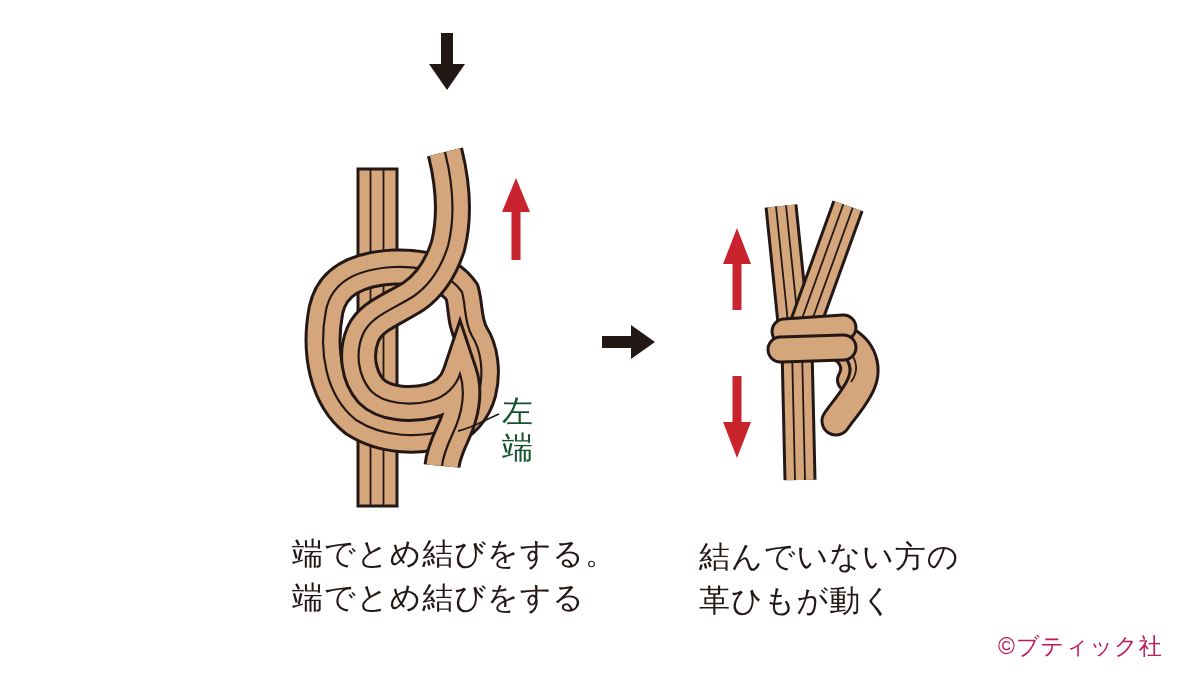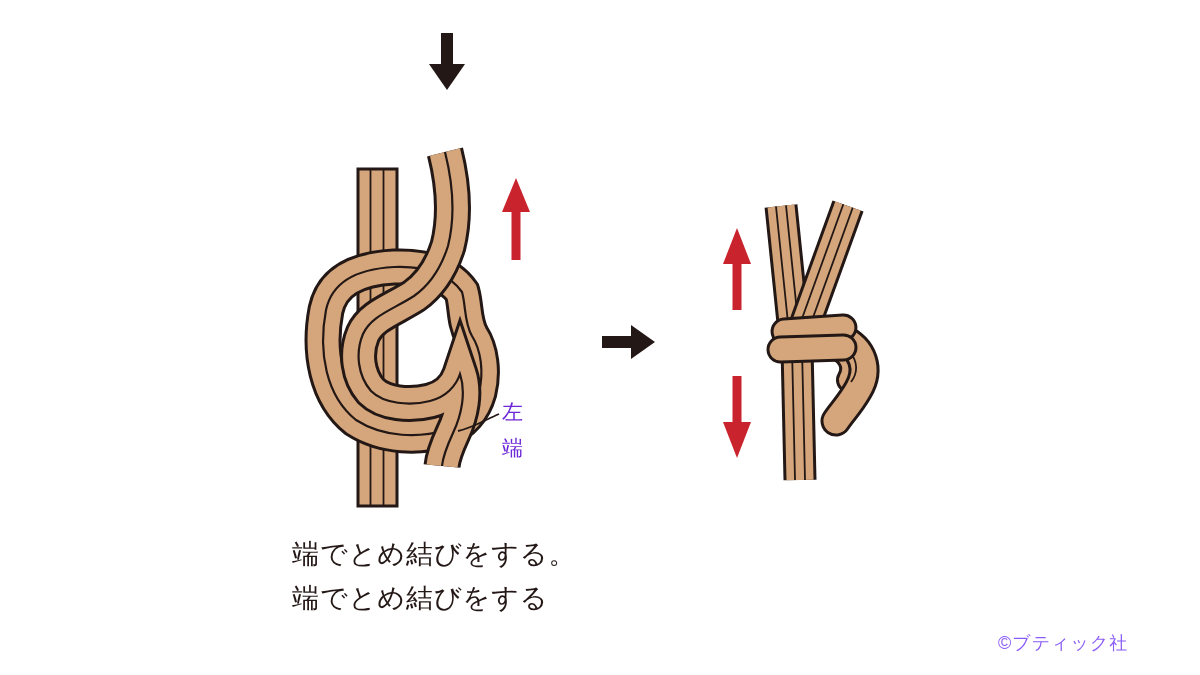--- a/index.html
+++ b/index.html
@@ -17,31 +17,31 @@
   .ol3 {fill:none;stroke:#231815;stroke-width:31;stroke-linecap:round;}
   .cd3 {fill:none;stroke:#D5A67C;stroke-width:25;stroke-linecap:round;}
   .ol4 {fill:none;stroke:#231815;stroke-width:26;stroke-linecap:round;}
   .cd4 {fill:none;stroke:#D5A67C;stroke-width:20;stroke-linecap:round;}
   .thin{fill:none;stroke:#231815;stroke-width:1.8;}
   .wrap{fill:#D5A67C;stroke:#231815;stroke-width:3;}
   .strip{stroke:#231815;stroke-width:3;}
   .red {fill:#C9232D;}
   .blk {fill:#231815;}
   .caption{
-    position:absolute;color:#231815;font-size:27px;line-height:44px;
+    position:absolute;color:#231815;font-size:31px;line-height:44px;
     letter-spacing:1px;font-weight:500;white-space:nowrap;
   }
   .caption-left{left:292px;top:532px;}
   .caption-right{left:699px;top:535px;}
   .cord-end-label{
-    position:absolute;left:502px;top:394px;width:36px;color:#6d28d9;
-    font-size:21px;line-height:36px;font-weight:500;word-break:break-all;
+    position:absolute;left:502px;top:394px;width:36px;color:#14532d;
+    font-size:31px;line-height:36px;font-weight:500;word-break:break-all;
   }
   .copyright{
-    position:absolute;left:998px;top:631px;color:#8b5cf6;font-size:18px;
+    position:absolute;left:998px;top:631px;color:#be185d;font-size:23px;
     letter-spacing:1px;font-weight:400;white-space:nowrap;
   }
 </style>
 </head>
 <body>
 
 <div class="canvas">
 
   <svg class="diagram-svg" width="1200" height="675" viewBox="0 0 1200 675">
 
@@ -146,15 +146,19 @@
       </g>
     </g>
   </svg>
 
   <div class="cord-end-label">左端</div>
 
   <div class="caption caption-left">
     <div>端でとめ結びをする。</div>
     <div>端でとめ結びをする</div>
   </div>
+  <div class="caption caption-right">
+    <div>結んでいない方の</div>
+    <div>革ひもが動く</div>
+  </div>
 
   <div class="copyright">©ブティック社</div>
 </div>
 
 </body></html>

